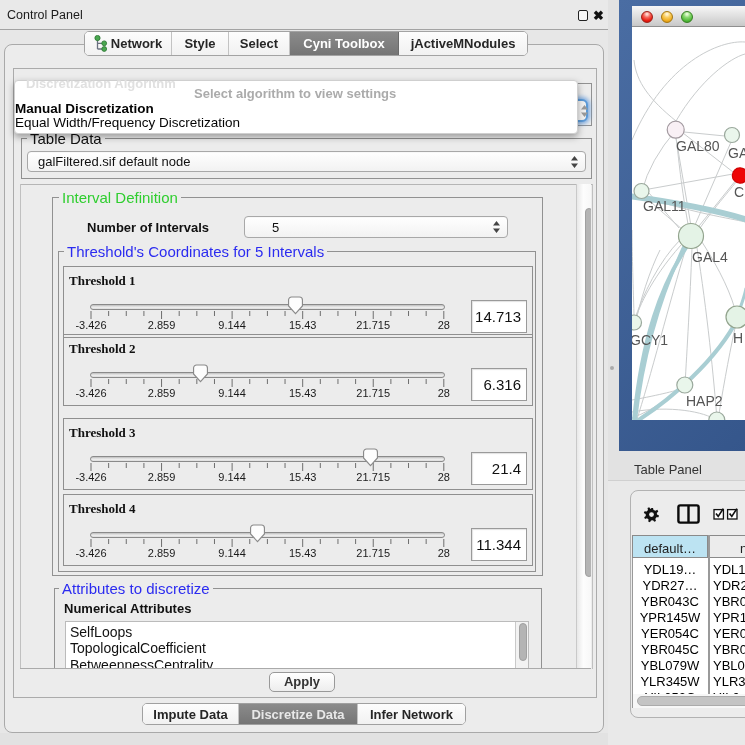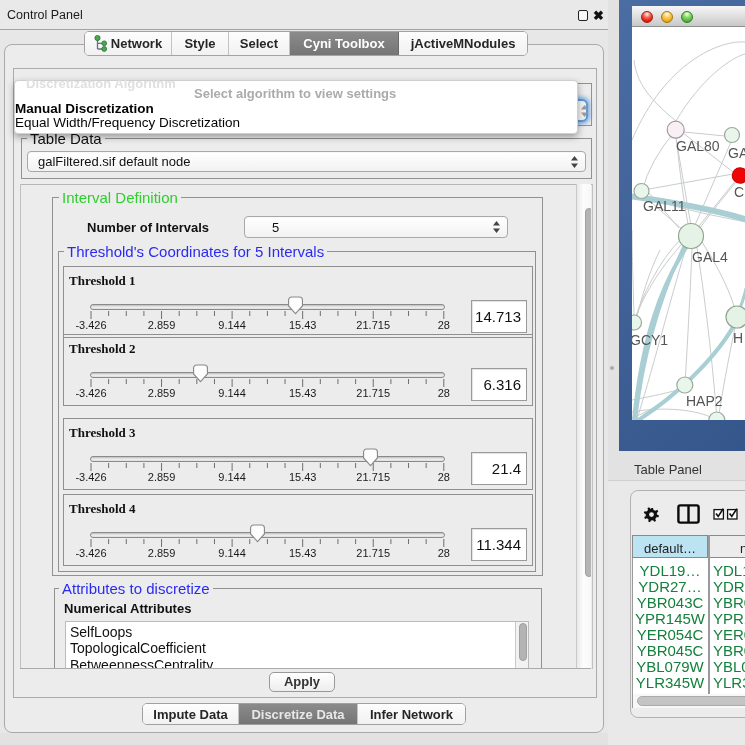--- a/index.html
+++ b/index.html
@@ -89,21 +89,21 @@
 #tpanel { left:630px; top:490px; width:130px; height:228px; background:#ececec;
   border:1px solid #b2b2b2; border-radius:8px; }
 
 #tbl { left:632px; top:535px; width:113px; height:173px; background:#fff;
   border:1px solid #9a9a9a; border-right:none; }
 #th1 { left:632px; top:535px; width:76px; height:23px; background:#bce3f2;
   border:1px solid #8a8a8a; font-size:13px; color:#222; text-align:center; line-height:25px;}
 #th2 { left:709px; top:535px; width:36px; height:23px; background:#ececec;
   border-top:1px solid #8a8a8a; border-bottom:1px solid #8a8a8a;
   font-size:13px; color:#222; padding-left:31px; line-height:25px;}
-.trow { position:absolute; font-size:15px; color:#15803d; }
+.trow { position:absolute; font-size:13px; color:#000000; }
 #hsb { left:633px; top:694px; width:112px; height:14px; background:#f7f7f7; }
 #hsb .th { position:absolute; left:4px; top:2px; width:120px; height:10px; background:#c4c4c4;
   border:1px solid #ababab; border-radius:5px;}
 </style>
 </head>
 <body>
 <div id="page">
 
   <div id="cwin" class="abs"></div>
   <div id="opanel" class="abs"></div>

